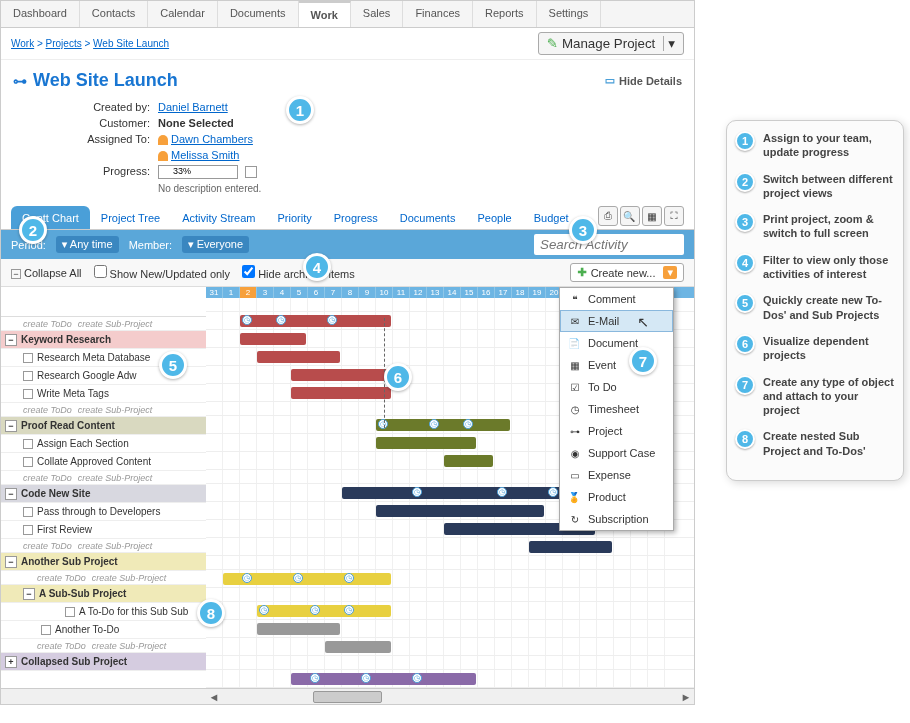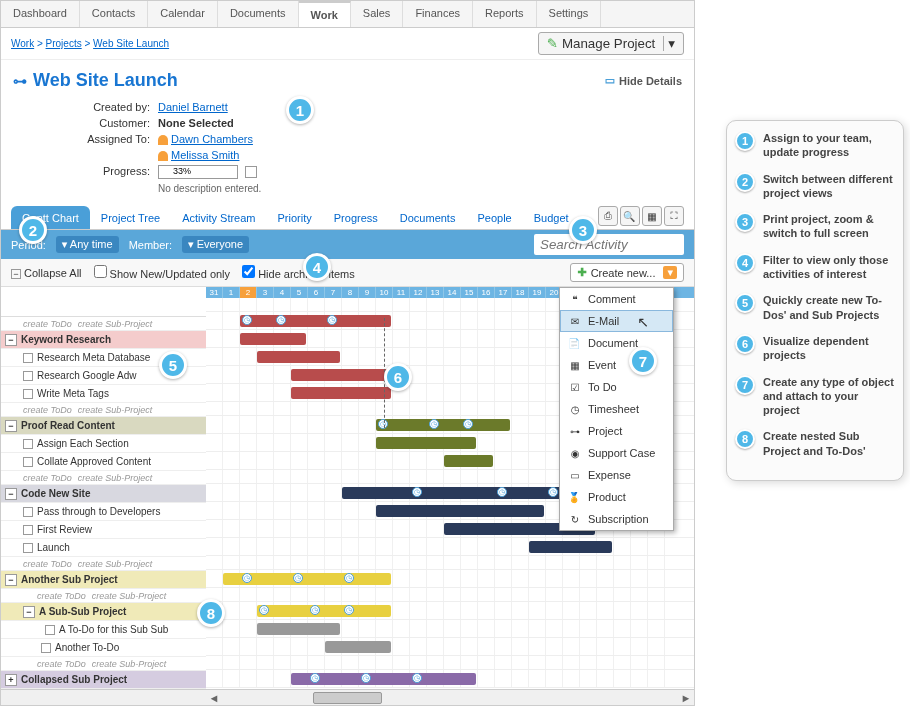--- a/index.html
+++ b/index.html
@@ -243,41 +243,37 @@
             <span>Code New Site</span>
           </div>
     <div class="task-row sub">
             <span class="chk"></span>
             <span>Pass through to Developers</span>
           </div>
     <div class="task-row sub">
             <span class="chk"></span>
             <span>First Review</span>
           </div>
-    <div class="task-row sub">
-            <span class="chk"></span>
-            <span>Launch</span>
-          </div>
     <div class="create-links">
             <span>create ToDo</span>
             <span>create Sub-Project</span>
           </div>
     <div class="task-row group yellow">
             <span class="toggle">−</span>
             <span>Another Sub Project</span>
           </div>
     <div class="create-links sub2">
             <span>create ToDo</span>
             <span>create Sub-Project</span>
           </div>
     <div class="task-row group yellow" style="padding-left:22px">
             <span class="toggle">−</span>
             <span>A Sub-Sub Project</span>
           </div>
-    <div class="task-row sub" style="padding-left:44px">
+    <div class="task-row sub" style="padding-left:64px">
             <span class="chk"></span>
             <span>A To-Do for this Sub Sub</span>
           </div>
     <div class="task-row sub" style="padding-left:40px">
             <span class="chk"></span>
             <span>Another To-Do</span>
           </div>
     <div class="create-links sub2">
             <span>create ToDo</span>
             <span>create Sub-Project</span>

